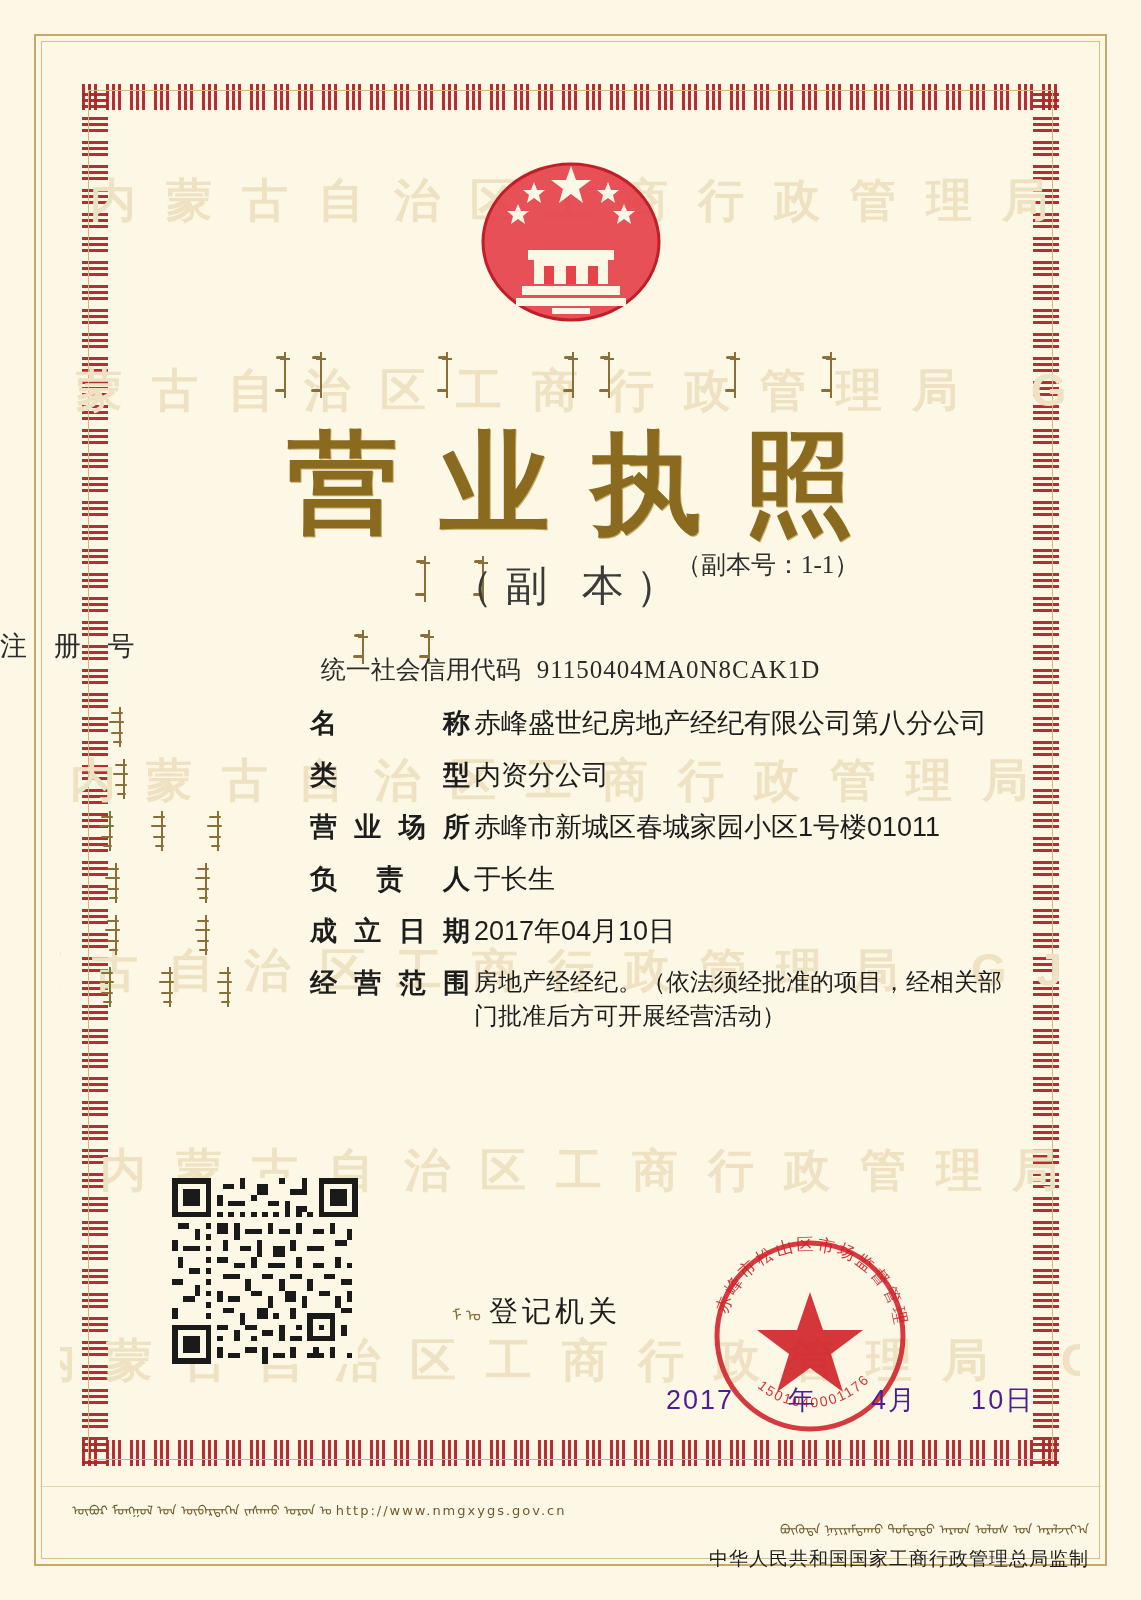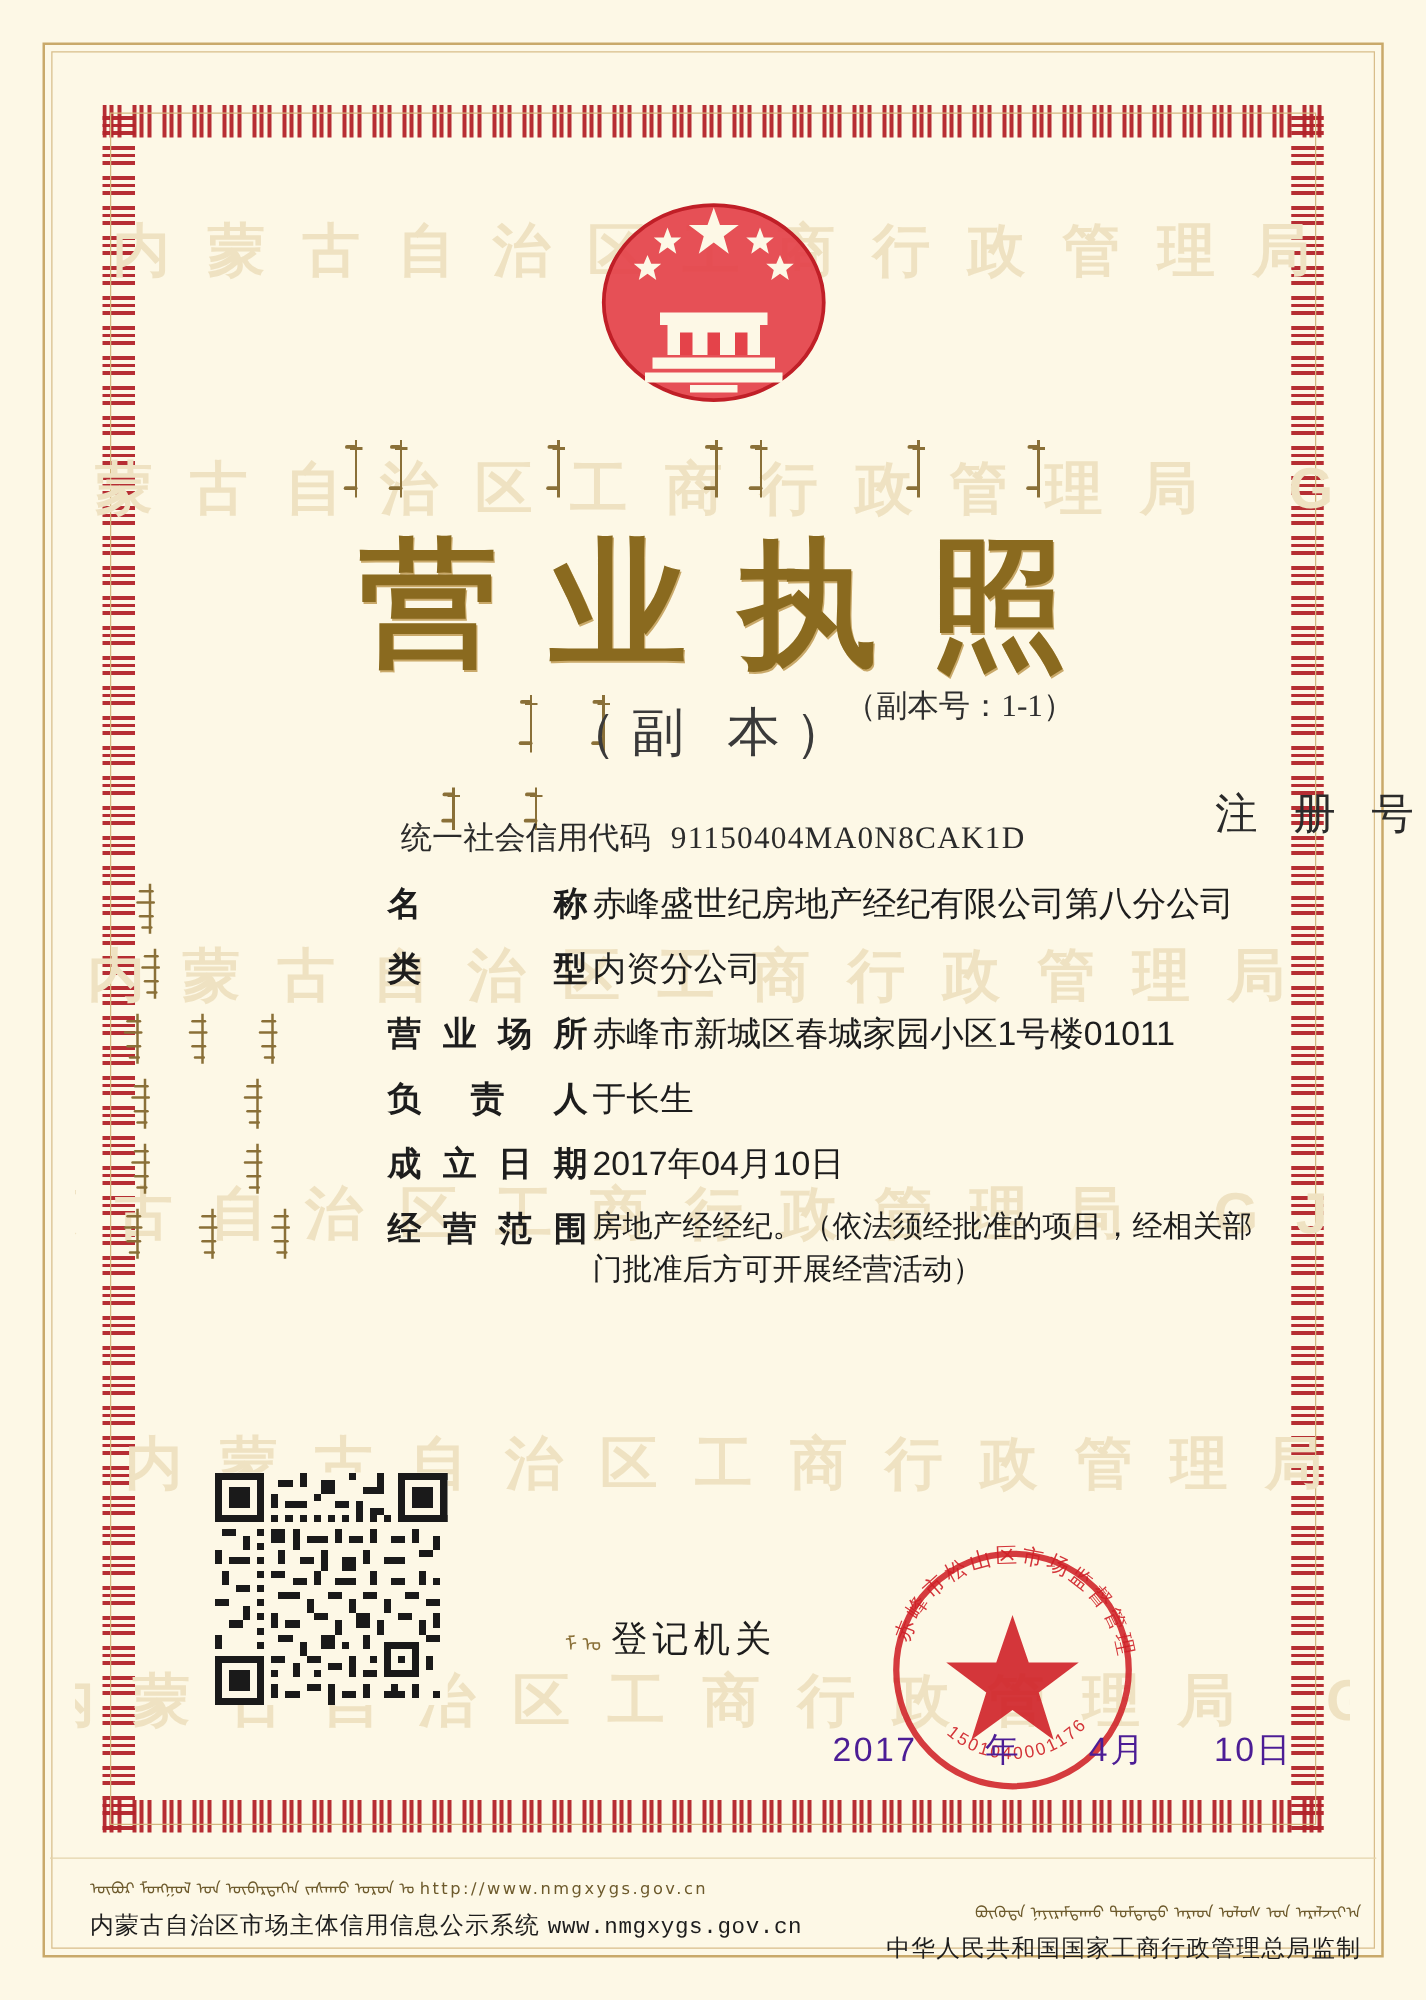--- a/index.html
+++ b/index.html
@@ -165,25 +165,24 @@
     top: 548px;
     font-size: 25px;
     color: #2e2e2e;
   }
 
   
   .reg-line1 {
     position: absolute;
     left: 0; right: 0;
     top: 628px;
-    text-align: right;
-    font-size: 34px;
+    text-align: left;
+    font-size: 27px;
     letter-spacing: 10px;
     color: #2b2b2b;
-    padding-left: 28px;
   }
   .reg-line2 {
     position: absolute;
     left: 0; right: 0;
     top: 653px;
     text-align: center;
     font-size: 25px;
     color: #2b2b2b;
   }
   .reg-line2 .code {
@@ -729,24 +728,20 @@
   </div>
 
   <div class="date-line">
     <span>2017</span><span class="sp"></span><span>年</span><span class="sp"></span><span>4</span><span>月</span><span class="sp"></span><span>10</span><span>日</span>
   </div>
 
   <div class="footer-sep"></div>
   <div class="footer">
     <div class="footer-left">
       <div class="mline">ᠦᠪᠦᠷ ᠮᠣᠩᠭᠣᠯ ᠤᠨ ᠥᠪᠡᠷᠲᠡᠭᠡᠨ ᠵᠠᠰᠠᠬᠤ ᠣᠷᠣᠨ ᠤ http://www.nmgxygs.gov.cn</div>
-      <div class="tline">
-        <span>内蒙古自治区市场主体信用信息公示系统</span>
-        <span class="url">www.nmgxygs.gov.cn</span>
-      </div>
     </div>
     <div class="footer-right">
       <div class="mline">ᠪᠦᠭᠦᠳᠡ ᠨᠠᠶᠢᠷᠠᠮᠳᠠᠬᠤ ᠳᠤᠮᠳᠠᠳᠤ ᠠᠷᠠᠳ ᠤᠯᠤᠰ ᠤᠨ ᠠᠷᠠᠯᠵᠢᠶ᠎ᠠ</div>
       <div class="tline">中华人民共和国国家工商行政管理总局监制</div>
     </div>
   </div>
 
 </div>
 
 </body></html>

